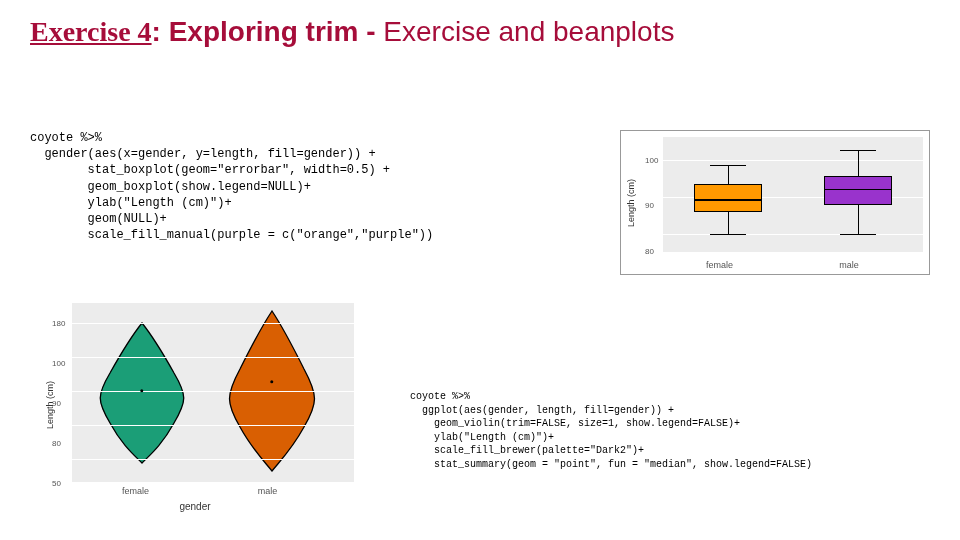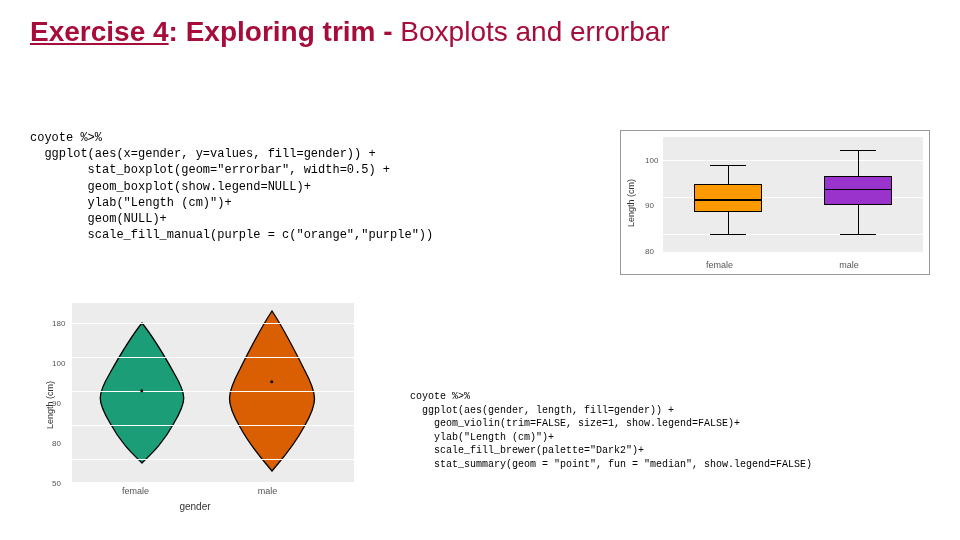--- a/index.html
+++ b/index.html
@@ -13,21 +13,21 @@
     position: relative;
     overflow: hidden;
   }
   .title {
     position: absolute;
     top: 16px;
     left: 30px;
     font-size: 28px;
     color: #a60d3a;
   }
-  .title .u { text-decoration: underline; }
+  .title .u { text-decoration: underline; font-family: Liberation Serif, serif; }
   .title .b { font-weight: bold; }
   .code1 {
     position: absolute;
     top: 130px;
     left: 30px;
     font-family: "Courier New", monospace;
     font-size: 12px;
     line-height: 1.35;
     white-space: pre;
     color: #000;
@@ -155,25 +155,25 @@
     width: 3.5px; height: 3.5px;
     background: #000;
     border-radius: 50%;
     transform: translate(-50%,-50%);
   }
 </style>
 </head>
 <body>
 
 <div class="title">
-  <span class="u b">Exercise 4</span><span class="b">: Exploring trim -</span><span> Boxplots and errorbar</span>
+  <span class="u b">Exercise 4</span><span class="b">: Exploring trim -</span><span> Exercise and beanplots</span>
 </div>
 
 <div class="code1"><span>coyote %&gt;%</span>
-<span>  ggplot(aes(x=gender, y=values, fill=gender)) +</span>
+<span>  gender(aes(x=gender, y=length, fill=gender)) +</span>
 <span>        stat_boxplot(geom="errorbar", width=0.5) +</span>
 <span>        geom_boxplot(show.legend=NULL)+</span>
 <span>        ylab("Length (cm)")+</span>
 <span>        geom(NULL)+</span>
 <span>        scale_fill_manual(purple = c("orange","purple"))</span></div>
 
 <div class="boxchart">
   <div class="ylabel">Length (cm)</div>
   <div class="tick" style="top:84%">80</div>
   <div class="tick" style="top:52%">90</div>

